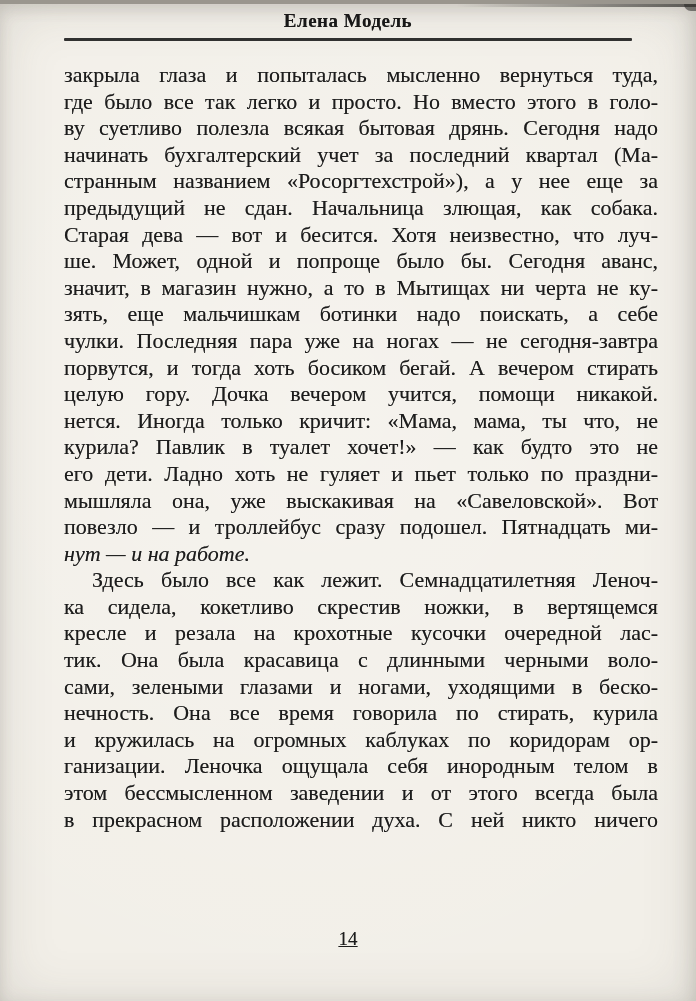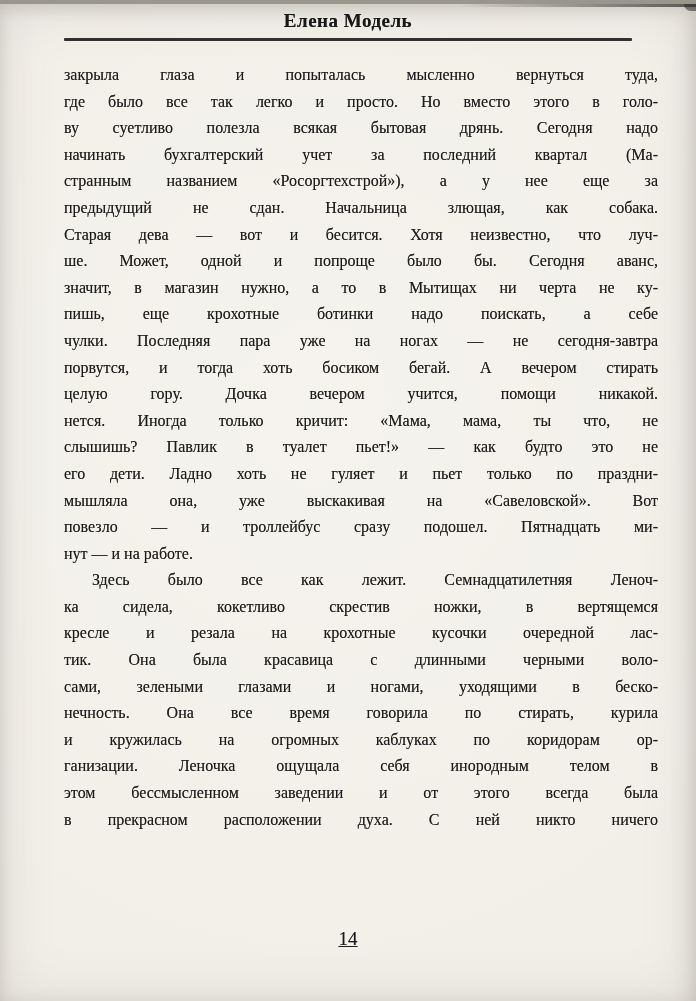--- a/index.html
+++ b/index.html
@@ -74,29 +74,29 @@
     border-radius: 1px;
   }
 
   .content {
     position: absolute;
     top: 58px;
     left: 64px;
     width: 594px;
   }
   .line {
-    font-size: 16px;
+    font-size: 22px;
     line-height: 26.6px;
     text-align: justify;
     text-align-last: justify;
     text-shadow: 0 0 0.4px rgba(0,0,0,0.5);
     white-space: normal;
   }
   .line.indent { text-indent: 28px; }
-  .line.last { text-align-last: left; }
+  .line.last { text-align-last: left; font-style: italic; }
 
   .footer {
     position: absolute;
     top: 924px;
     left: 0;
     width: 100%;
     text-align: center;
     text-decoration: underline;
   }
   .page-number {
@@ -121,26 +121,26 @@
   <div class="content">
       <div class="line">закрыла глаза и попыталась мысленно вернуться туда,</div>
       <div class="line">где было все так легко и просто. Но вместо этого в голо-</div>
       <div class="line">ву суетливо полезла всякая бытовая дрянь. Сегодня надо</div>
       <div class="line">начинать бухгалтерский учет за последний квартал (Ма-</div>
       <div class="line">странным названием «Росоргтехстрой»), а у нее еще за</div>
       <div class="line">предыдущий не сдан. Начальница злющая, как собака.</div>
       <div class="line">Старая дева — вот и бесится. Хотя неизвестно, что луч-</div>
       <div class="line">ше. Может, одной и попроще было бы. Сегодня аванс,</div>
       <div class="line">значит, в магазин нужно, а то в Мытищах ни черта не ку-</div>
-      <div class="line">пишь, еще крохотные ботинки надо поискать, а себе</div>
+      <div class="line">зять, еще мальчишкам ботинки надо поискать, а себе</div>
       <div class="line">чулки. Последняя пара уже на ногах — не сегодня-завтра</div>
       <div class="line">порвутся, и тогда хоть босиком бегай. А вечером стирать</div>
       <div class="line">целую гору. Дочка вечером учится, помощи никакой.</div>
       <div class="line">нется. Иногда только кричит: «Мама, мама, ты что, не</div>
-      <div class="line">слышишь? Павлик в туалет пьет!» — как будто это не</div>
+      <div class="line">курила? Павлик в туалет хочет!» — как будто это не</div>
       <div class="line">его дети. Ладно хоть не гуляет и пьет только по праздни-</div>
       <div class="line">мышляла она, уже выскакивая на «Савеловской». Вот</div>
       <div class="line">повезло — и троллейбус сразу подошел. Пятнадцать ми-</div>
       <div class="line last">нут — и на работе.</div>
       <div class="line indent">Здесь было все как лежит. Семнадцатилетняя Леноч-</div>
       <div class="line">ка сидела, кокетливо скрестив ножки, в вертящемся</div>
       <div class="line">кресле и резала на крохотные кусочки очередной лас-</div>
       <div class="line">тик. Она была красавица с длинными черными воло-</div>
       <div class="line">сами, зелеными глазами и ногами, уходящими в беско-</div>
       <div class="line">нечность. Она все время говорила по стирать, курила</div>

